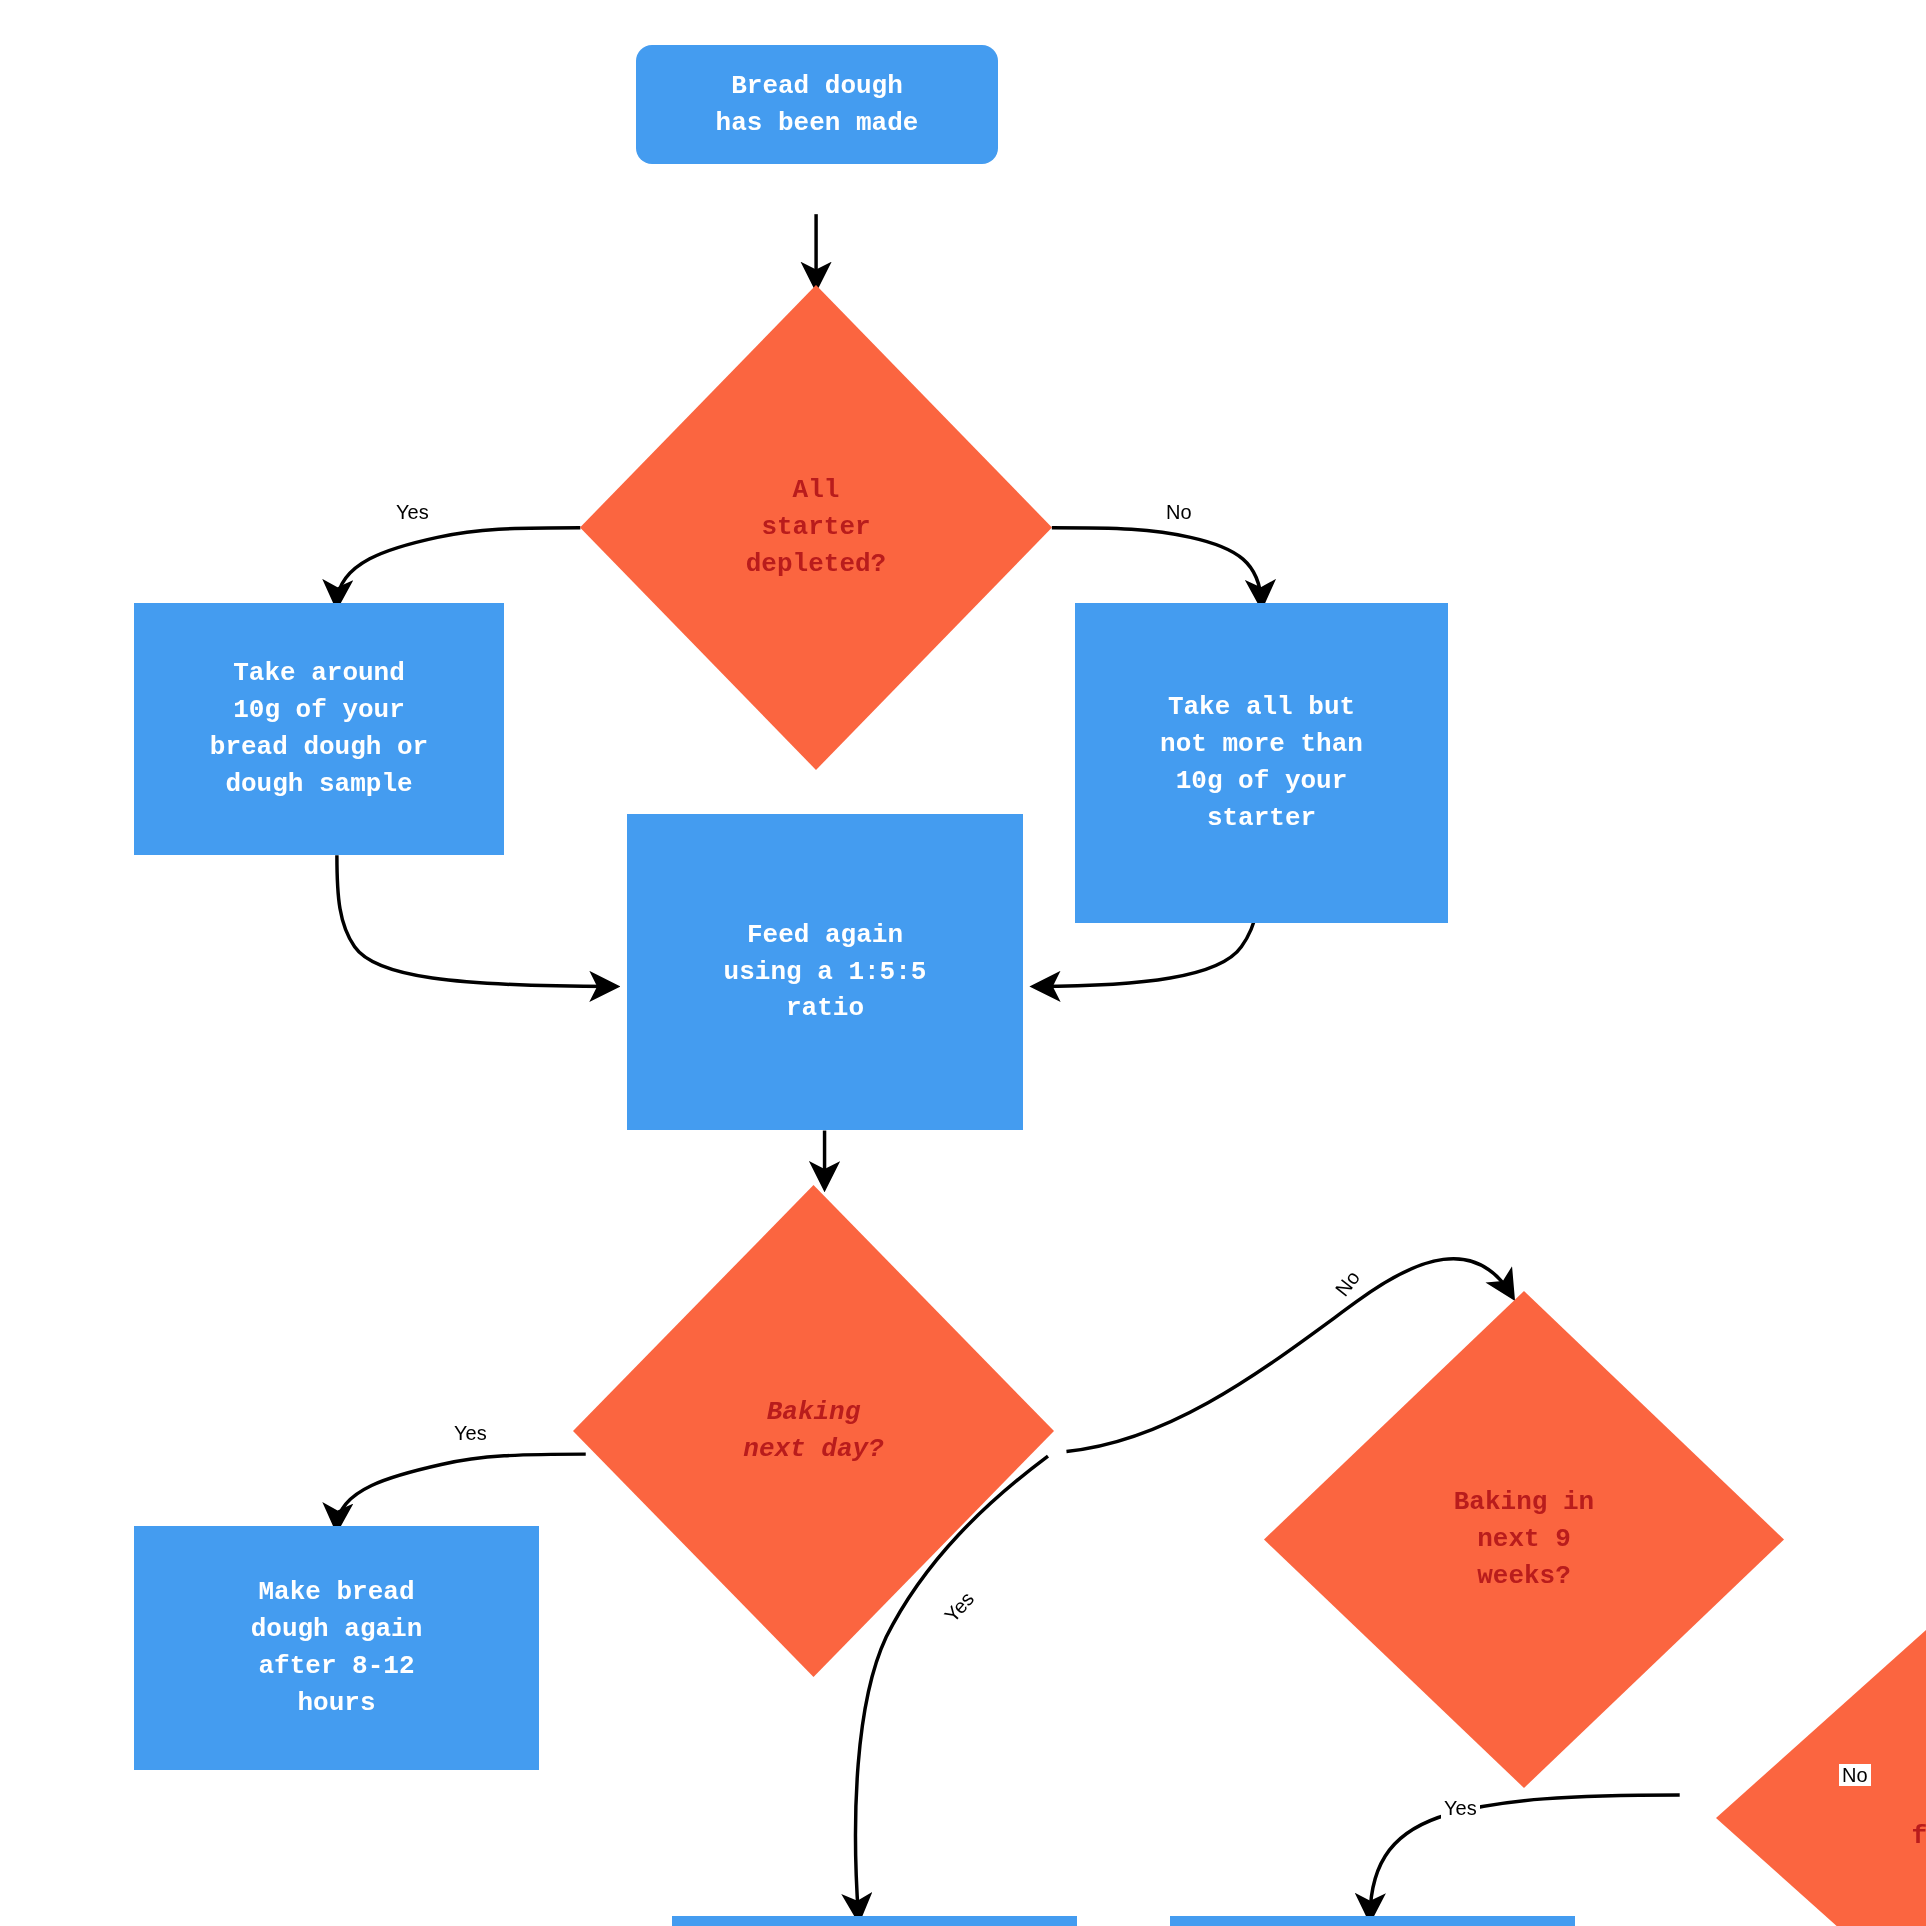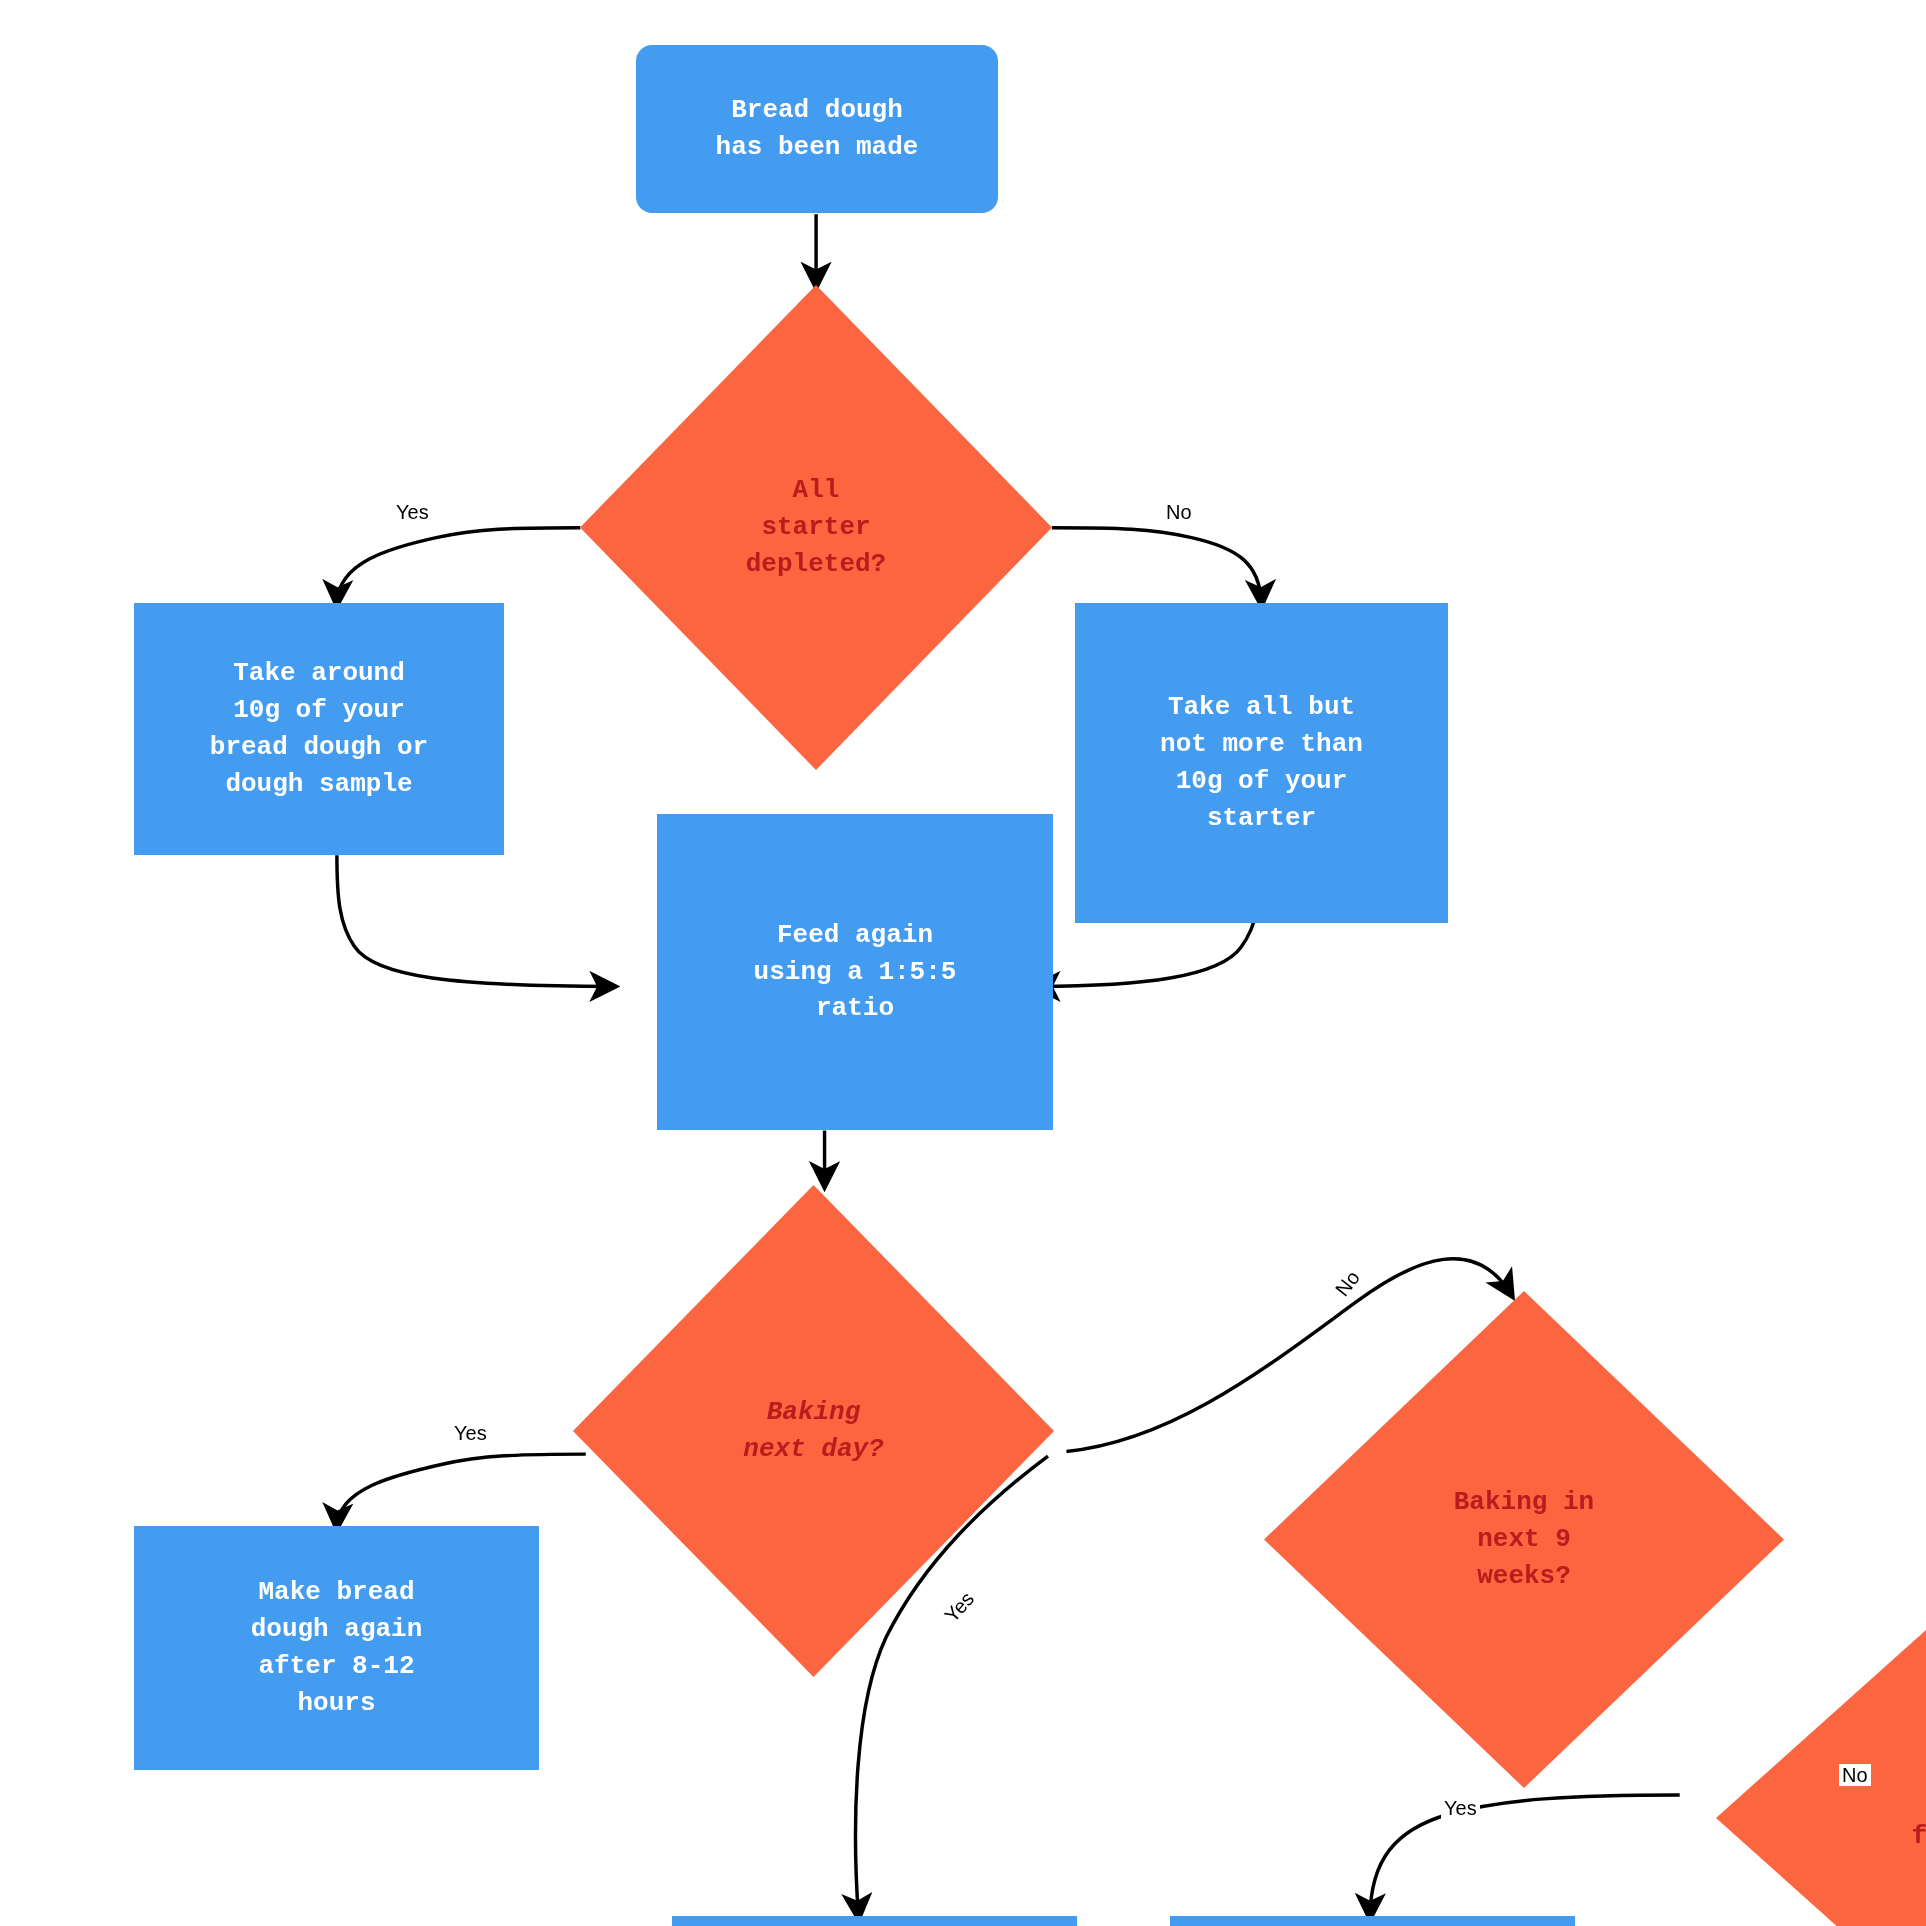--- a/index.html
+++ b/index.html
@@ -115,41 +115,41 @@
       <path d="M 5795,4710 C 5960,4710 6050,4714 6140,4734 C 6250,4758 6300,4812 6302,4922"></path>
 
       <path d="M 2228,5688 C 2228,5790 2210,5840 2120,5880 C 1960,5950 1380,5880 1100,5950 C 930,5992 880,6080 878,6182"></path>
 
       <path d="M 3556,5688 C 3556,5790 3580,5848 3680,5890 C 3880,5972 4570,5898 4840,5990 C 4960,6032 4990,6120 4992,6208"></path>
 
       <path d="M 6302,5632 C 6302,5760 6280,5832 6180,5878 C 5980,5968 5420,5900 5160,5990 C 5040,6032 4998,6120 4996,6208"></path>
     </g>
   </svg>
 
-  <div class="node start" style="left:636px; top:45px; width:362px; height:168px; font-size:26px;">Bread dough
+  <div class="node start" style="left:636px; top:45px; width:362px; height:119px; font-size:26px;">Bread dough
 has been made</div>
 
   <div class="node decision-wrap" style="left:580px; top:285px; width:472px; height:485px; font-size:26px;">
     <span class="diamond-shape"></span>
     <span class="diamond-text">All
 starter
 depleted?</span>
   </div>
 
   <div class="node process" style="left:134px; top:603px; width:370px; height:252px; font-size:26px;">Take around
 10g of your
 bread dough or
 dough sample</div>
 
   <div class="node process" style="left:1075px; top:603px; width:373px; height:320px; font-size:26px;">Take all but
 not more than
 10g of your
 starter</div>
 
-  <div class="node process" style="left:627px; top:814px; width:396px; height:316px; font-size:26px;margin-left:30px;">Feed again
+  <div class="node process" style="left:627px; top:814px; width:396px; height:316px; font-size:26px;">Feed again
 using a 1:5:5
 ratio</div>
 
   <div class="node decision-wrap" style="left:573px; top:1185px; width:481px; height:492px; font-size:26px;font-style:italic;">
     <span class="diamond-shape"></span>
     <span class="diamond-text">Baking
 next day?</span>
   </div>
 
   <div class="node decision-wrap" style="left:1264px; top:1291px; width:520px; height:497px; font-size:26px;">

